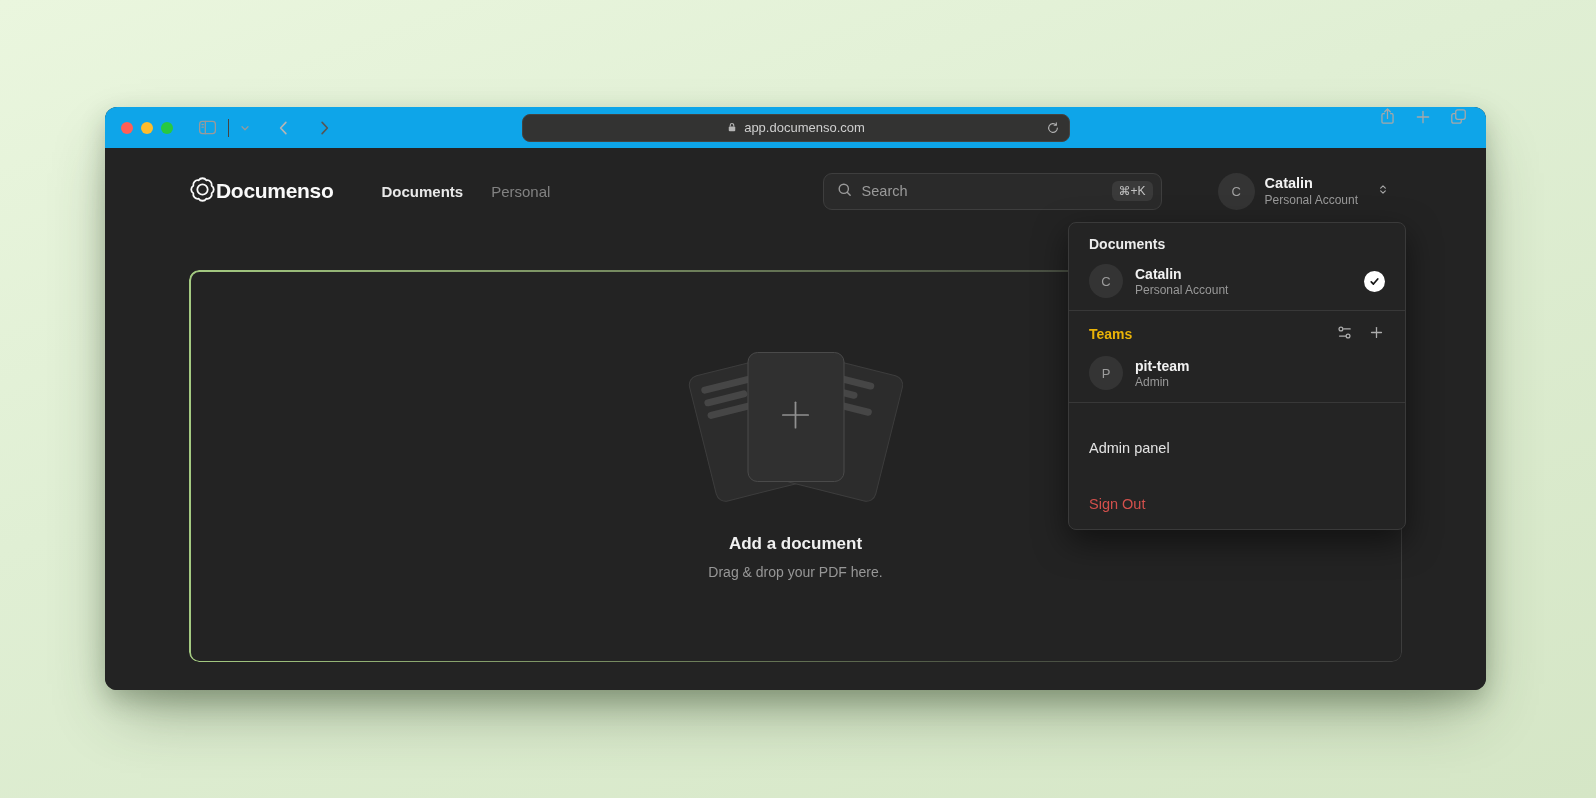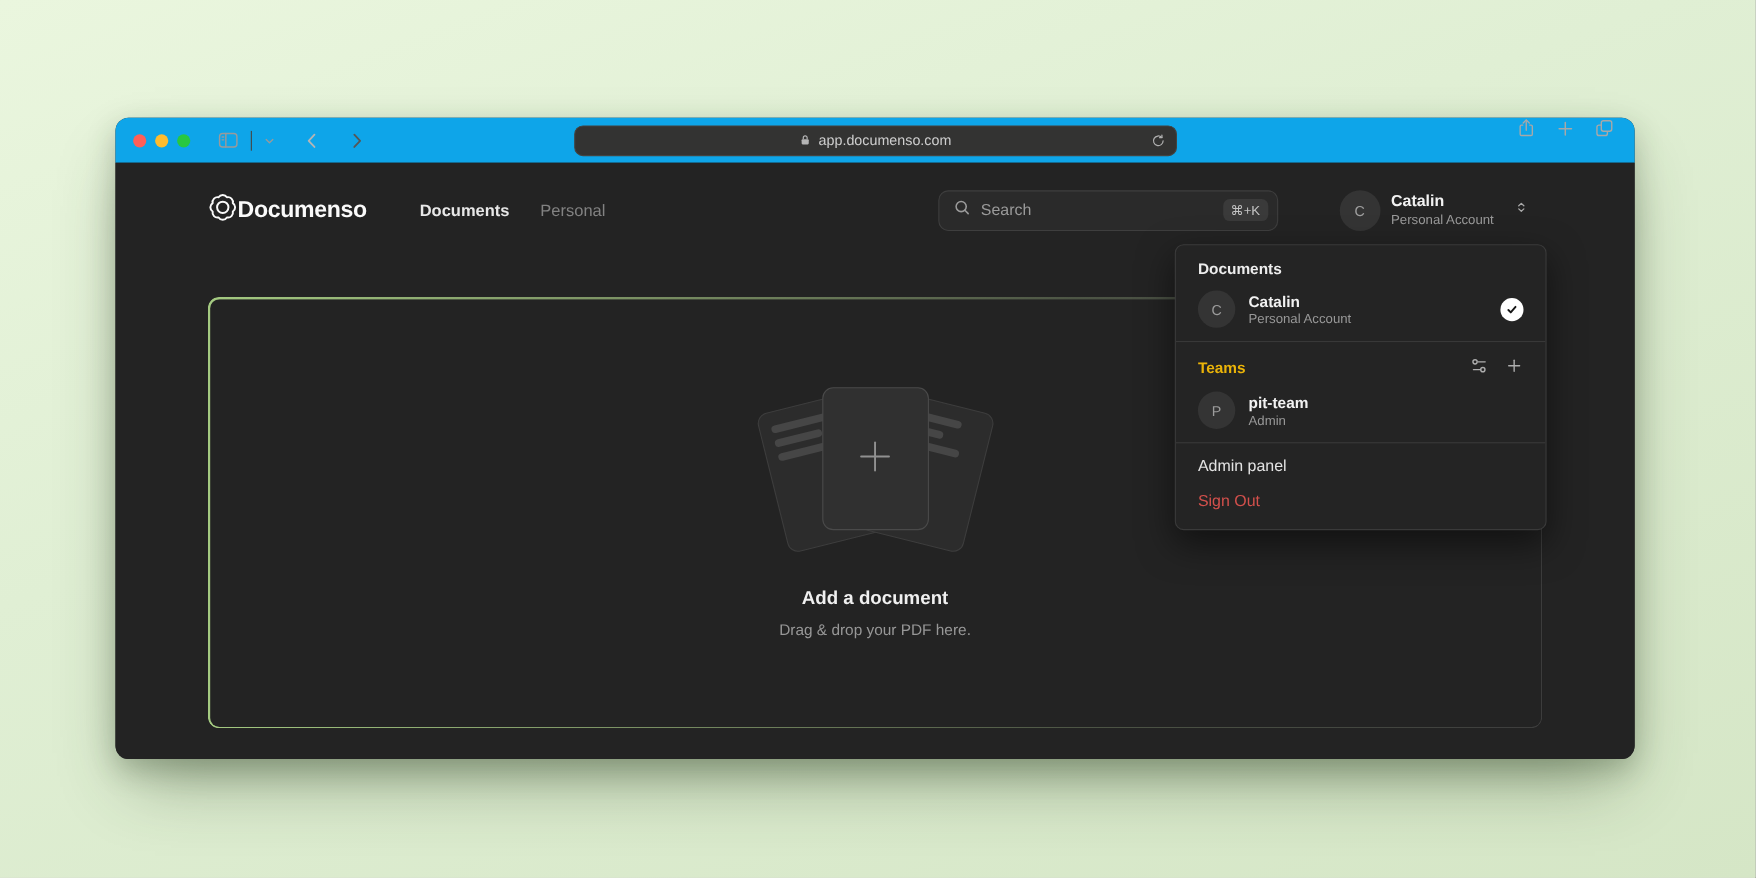--- a/index.html
+++ b/index.html
@@ -43,21 +43,21 @@
   .app-header {
     height:86px; display:flex; align-items:center; padding:0 96px 0 84px;
   }
   .brand { display:flex; align-items:center; gap:0; }
   .brand-name { font-size:21px; font-weight:700; color:#fafafa; letter-spacing:-.3px; }
   .nav { display:flex; gap:28px; margin-left:48px; font-size:15px; }
   .nav-item { cursor:pointer; }
   .nav-item.active { color:#e8e8e8; font-weight:600; }
   .nav-item.muted { color:#828282; font-weight:500; }
   .search-box {
-    margin-left:auto; margin-right:56px; width:309px; height:37px;
+    margin-left:auto; margin-right:56px; width:339px; height:37px;
     background:#2a2a2a; border:1px solid #3e3e3e; border-radius:9px;
     display:flex; align-items:center; gap:9px; padding:0 8px 0 12px;
   }
   .search-box input {
     flex:1; background:transparent; border:none; outline:none;
     color:#dddddd; font-size:14.5px; font-family:inherit;
   }
   .search-box input::placeholder { color:#9a9a9a; }
   .kbd {
     background:#3a3a3a; color:#c3c3c3; font-size:12px; padding:3px 7px;
@@ -117,21 +117,21 @@
   .check {
     margin-left:auto; width:21px; height:21px; border-radius:50%; background:#ffffff;
     display:flex; align-items:center; justify-content:center; flex:none;
   }
   .separator { height:1px; background:#383838; }
   .teams-head { display:flex; align-items:center; padding:13px 20px 7px; }
   .teams-head .menu-label-inline { font-weight:700; color:#eab308; }
   .teams-actions { margin-left:auto; display:flex; gap:15px; align-items:center; }
   .teams-actions svg { cursor:pointer; }
   .menu-group { padding:5px 0 9px; }
-  .menu-item { padding:8px 20px; color:#e3e3e3; font-size:14.5px; cursor:pointer; }
+  .menu-item { padding:8px 20px; color:#e3e3e3; font-size:14.5px; cursor:pointer;margin-top:24px; }
   .menu-item.danger { color:#d3504c; }
 </style>
 </head>
 <body>
 
 <div class="window">
 
   <div class="chrome">
     <div class="traffic">
       <span class="tl" style="background:#ff5f57"></span>

